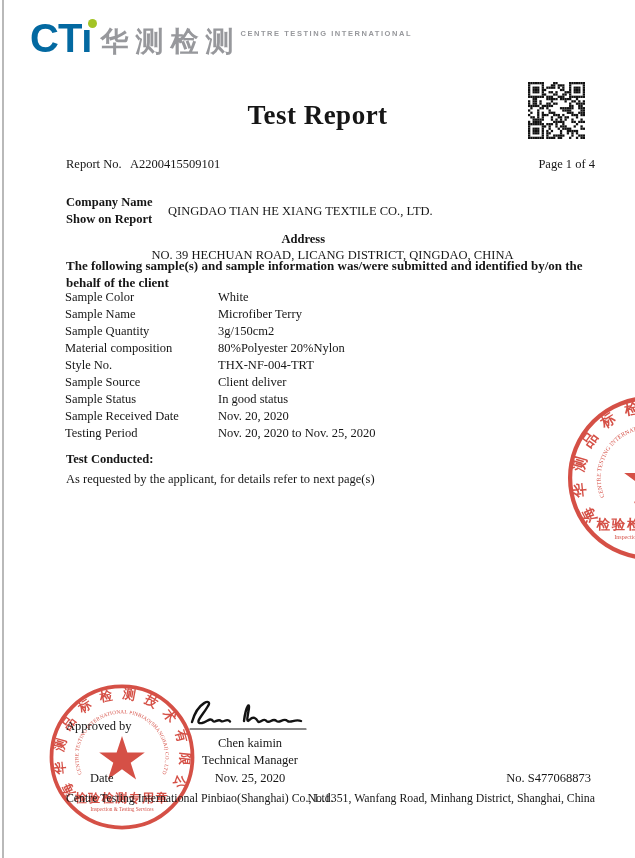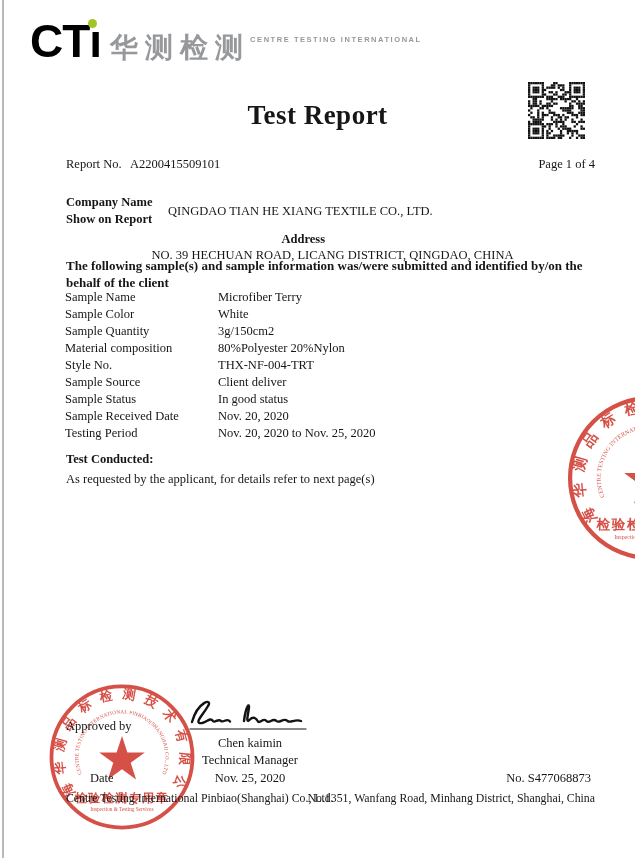--- a/index.html
+++ b/index.html
@@ -6,21 +6,21 @@
   .page{
     position:relative;width:635px;height:858px;background:#ffffff;
     font-family:"Liberation Serif","DejaVu Serif",serif;color:#161616;
     overflow:hidden;margin:0 auto;
   }
   .edge-line{position:absolute;left:2px;top:0;bottom:0;width:2px;background:#b9b9b9;}
 
   
   .logo{position:absolute;left:30px;top:18px;display:flex;align-items:flex-end;
         font-family:"Liberation Sans","DejaVu Sans",sans-serif;}
-  .logo-cti{position:relative;font-size:46px;font-weight:bold;color:#000000;
+  .logo-cti{position:relative;font-size:40px;font-weight:bold;color:#0369a1;
             letter-spacing:-1px;line-height:1;}
   .logo-dot{position:absolute;width:9px;height:9px;border-radius:50%;
             background:#a3c425;left:58px;top:1px;}
   .logo-right{margin-left:9px;display:flex;flex-direction:row;}
   .logo-cn{font-size:28px;color:#97989c;letter-spacing:7px;line-height:1.1;
            font-weight:bold;white-space:nowrap;}
   .logo-tag{font-size:7.5px;color:#97989c;letter-spacing:1.55px;font-weight:bold;
             margin-top:2px;white-space:nowrap;}
 
   .doc-title{position:absolute;left:0;right:0;top:100px;text-align:center;
@@ -430,26 +430,26 @@
     <div class="company-row2">
       <div class="company-label">Address</div>
       <div class="company-value">NO. 39 HECHUAN ROAD, LICANG DISTRICT, QINGDAO, CHINA</div>
     </div>
   </div>
 
   <div class="intro">The following sample(s) and sample information was/were submitted and identified by/on the behalf of the client</div>
 
   <div class="samples">
     <div class="sample-row">
+      <div class="sample-label">Sample Color</div>
+      <div class="sample-value">White</div>
+    </div>
+    <div class="sample-row">
       <div class="sample-label">Sample Name</div>
       <div class="sample-value">Microfiber Terry</div>
-    </div>
-    <div class="sample-row">
-      <div class="sample-label">Sample Color</div>
-      <div class="sample-value">White</div>
     </div>
     <div class="sample-row">
       <div class="sample-label">Sample Quantity</div>
       <div class="sample-value">3g/150cm2</div>
     </div>
     <div class="sample-row">
       <div class="sample-label">Material composition</div>
       <div class="sample-value">80%Polyester 20%Nylon</div>
     </div>
     <div class="sample-row">

